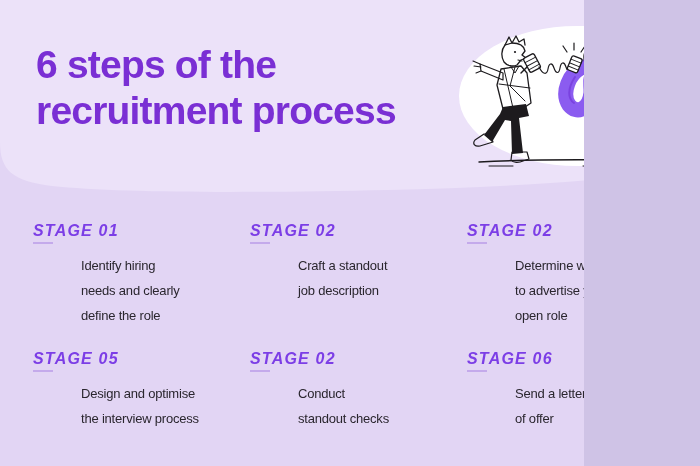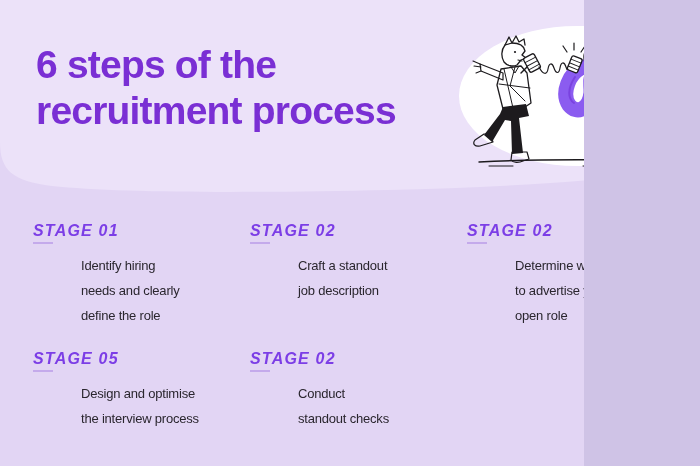--- a/index.html
+++ b/index.html
@@ -187,15 +187,21 @@
 the interview process</div>
     </article>
 
     <article class="stage">
       <div class="stage-label">STAGE 02</div>
       <div class="stage-underline"></div>
       <div class="stage-text">Conduct
 standout checks</div>
     </article>
 
+    <article class="stage">
+      <div class="stage-label">STAGE 06</div>
+      <div class="stage-underline"></div>
+      <div class="stage-text">Send a letter
+of offer</div>
+    </article>
 
   </section>
 </div>
 
 </body></html>

